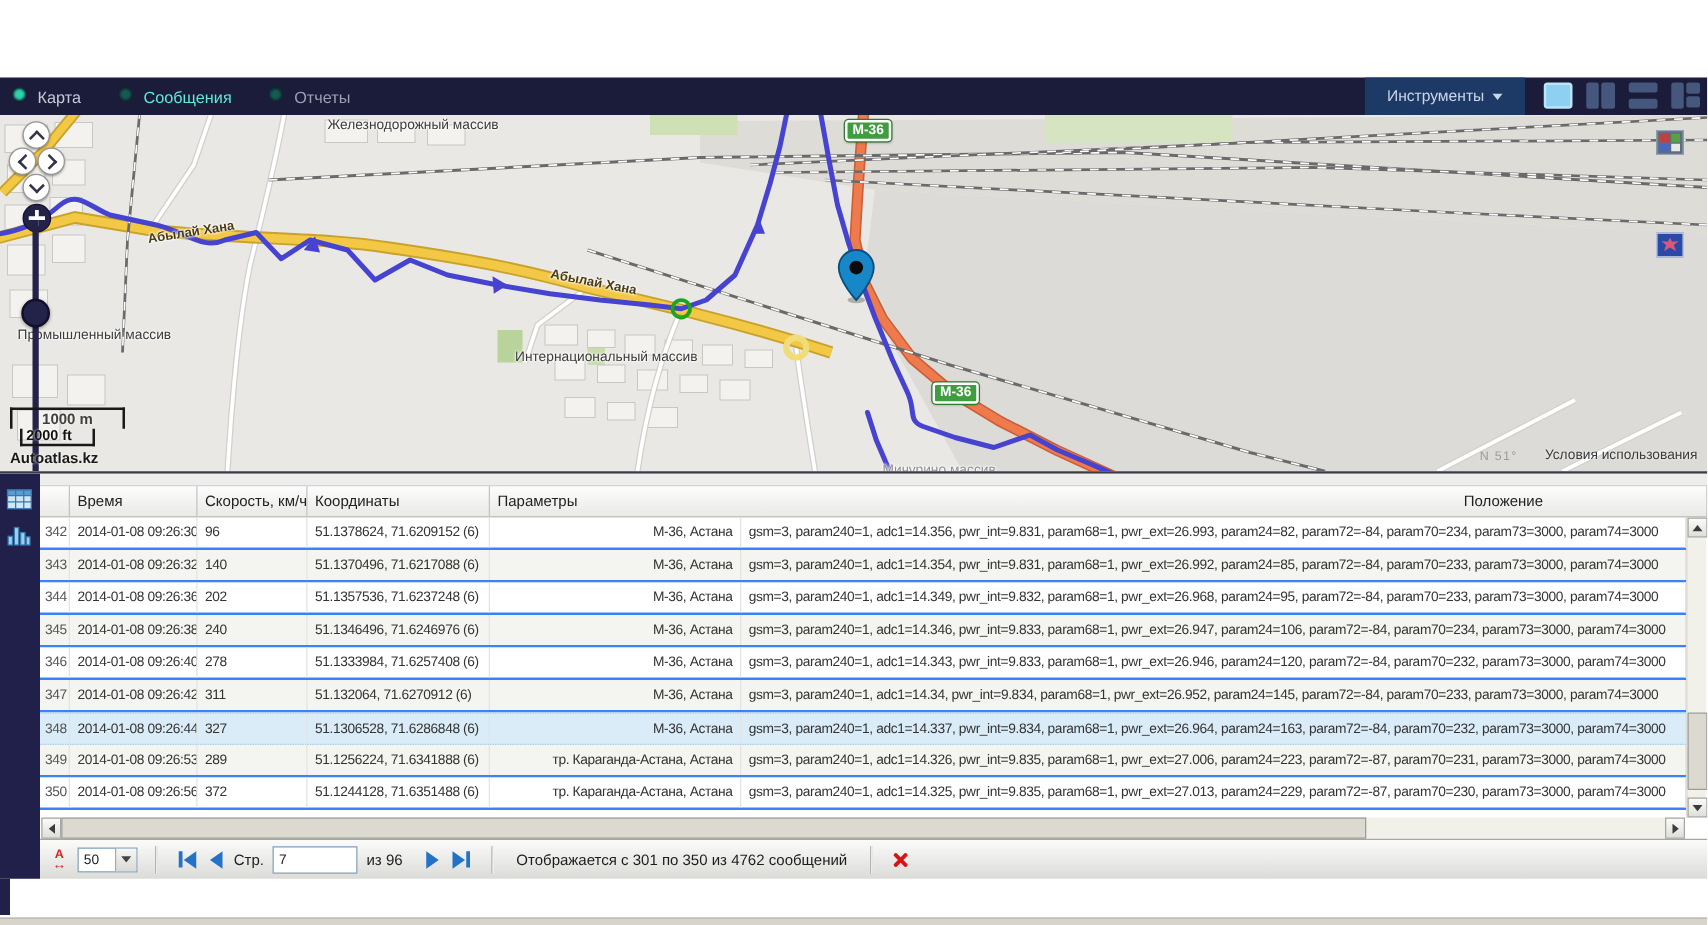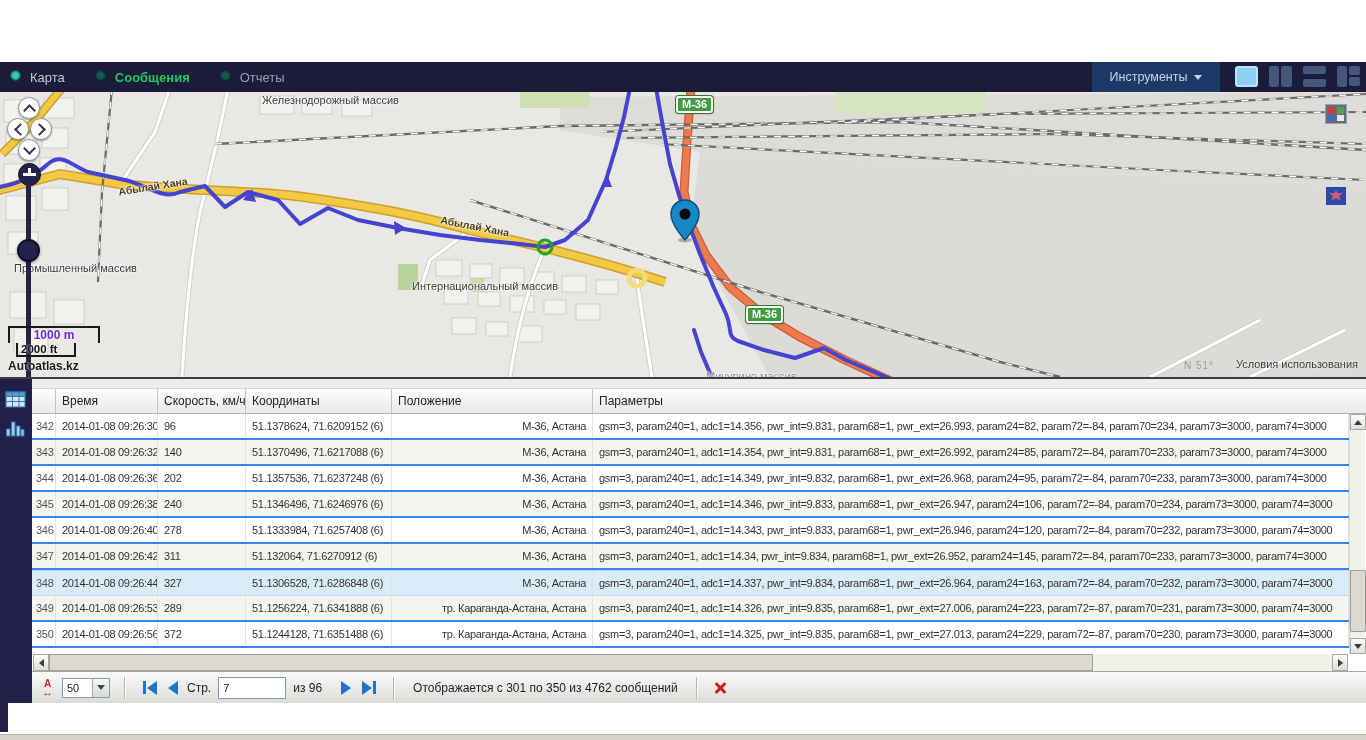--- a/index.html
+++ b/index.html
@@ -8,21 +8,21 @@
 
   
   #navbar{position:absolute;left:0;top:62px;width:1366px;height:30px;background:#1b1b3a;}
   #tabs{position:absolute;left:10px;top:0;height:30px;display:flex;align-items:center;}
   .tab{display:flex;align-items:flex-start;gap:9px;margin-right:30px;cursor:pointer;}
   .tabdot{width:9px;height:9px;border-radius:50%;background:#175a54;border:1px solid #0c332f;
           box-shadow:inset 0 0 2px #04201c;}
   .tabdot.bright{background:#2fd3b0;border-color:#0f4f46;}
   .tablabel{font-size:13px;color:#9f9fb2;}
   .tab.first .tablabel{color:#c9c9d6;}
-  .tab.active .tablabel{color:#22c55e;font-weight:bold;}
+  .tab.active .tablabel{color:#5eead4;font-weight:normal;}
   #tools-btn{position:absolute;right:146px;top:0;height:30px;width:128px;background:#1d3a66;
              color:#c9d5ea;font-size:12.5px;display:flex;align-items:center;justify-content:center;
              gap:7px;cursor:pointer;}
   .caret{width:0;height:0;border-left:4px solid transparent;border-right:4px solid transparent;
          border-top:5px solid #c9d5ea;}
   #layout-icons{position:absolute;right:6px;top:4px;display:flex;gap:11px;align-items:center;}
   .lic{width:23px;height:21px;box-sizing:border-box;cursor:pointer;display:flex;gap:2px;}
   .lic.active{background:#8ed0f2;border:2px solid #b9e4fa;border-radius:3px;}
   .lic .seg{background:#45577d;border-radius:2px;}
   .lic .v{width:10px;height:21px;}
@@ -53,21 +53,21 @@
   #zoom-plus{position:absolute;left:18px;top:71px;width:21px;height:21px;border-radius:50%;
              background:#23234a;border:1px solid #10102a;cursor:pointer;}
   #zoom-plus::before{content:"";position:absolute;left:4px;top:9px;width:13px;height:3px;background:#fff;}
   #zoom-plus::after{content:"";position:absolute;left:9px;top:4px;width:3px;height:13px;background:#fff;}
   #zoom-track{position:absolute;left:26px;top:84px;width:5px;height:201px;background:#23234a;}
   #zoom-handle{position:absolute;left:17px;top:147px;width:23px;height:23px;border-radius:50%;
                background:#23234a;border:2px solid #10102a;box-shadow:0 1px 3px rgba(0,0,0,.4);
                cursor:pointer;box-sizing:border-box;}
   #scalebox{position:absolute;left:8px;top:234px;}
   .scale-m{width:82px;border:2px solid #191919;border-bottom:none;text-align:center;
-           font-size:12px;font-weight:bold;color:#6d28d9;padding:0 3px 1px;
+           font-size:12px;font-weight:bold;color:#404040;padding:0 3px 1px;
            text-shadow:0 0 2px #fff;}
   .scale-ft{width:50px;border:2px solid #191919;border-top:none;margin-left:8px;
             font-size:11.5px;font-weight:bold;color:#111;padding:0 3px;text-shadow:0 0 2px #fff;}
   .attribution{font-size:12px;font-weight:bold;color:#1a1a1a;margin-top:2px;text-shadow:0 0 2px #fff;}
   .gwm{font-size:13px;font-weight:bold;color:#b9b9b9;opacity:.65;margin-top:1px;}
   #terms{position:absolute;right:8px;top:266px;font-size:11px;color:#3a3a3a;
          text-shadow:0 0 2px #fff;cursor:pointer;}
   #map-coords{position:absolute;right:152px;top:268px;font-size:10px;color:#9c9c9c;letter-spacing:1px;}
   #mapicon-layers{position:absolute;left:1325px;top:12px;width:22px;height:20px;background:#5e6e80;
                   border:1px solid #94a2b2;display:grid;grid-template-columns:1fr 1fr;gap:1px;
@@ -383,22 +383,22 @@
       </svg>
     </div>
   </div>
   <div id="side-strip2"></div>
 
   <div id="grid-header">
     <div class="hcell hc-num"></div>
     <div class="hcell hc-time">Время</div>
     <div class="hcell hc-speed">Скорость, км/ч</div>
     <div class="hcell hc-coords">Координаты</div>
+    <div class="hcell hc-params" style="border-right:none;">Параметры</div>
     <div class="hcell hc-location">Положение</div>
-    <div class="hcell hc-params" style="border-right:none;">Параметры</div>
   </div>
   <div id="grid-body">
       <div class="trow even">
         <div class="cell c-num">342</div>
         <div class="cell c-time">2014-01-08 09:26:30</div>
         <div class="cell c-speed">96</div>
         <div class="cell c-coords">51.1378624, 71.6209152 (6)</div>
         <div class="cell c-location">М-36, Астана</div>
         <div class="cell c-params">gsm=3, param240=1, adc1=14.356, pwr_int=9.831, param68=1, pwr_ext=26.993, param24=82, param72=-84, param70=234, param73=3000, param74=3000</div>
       </div>

